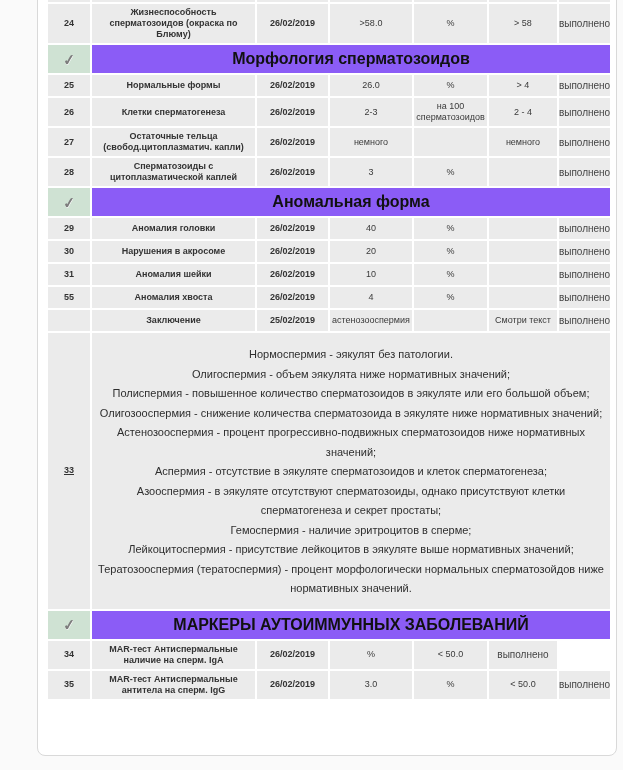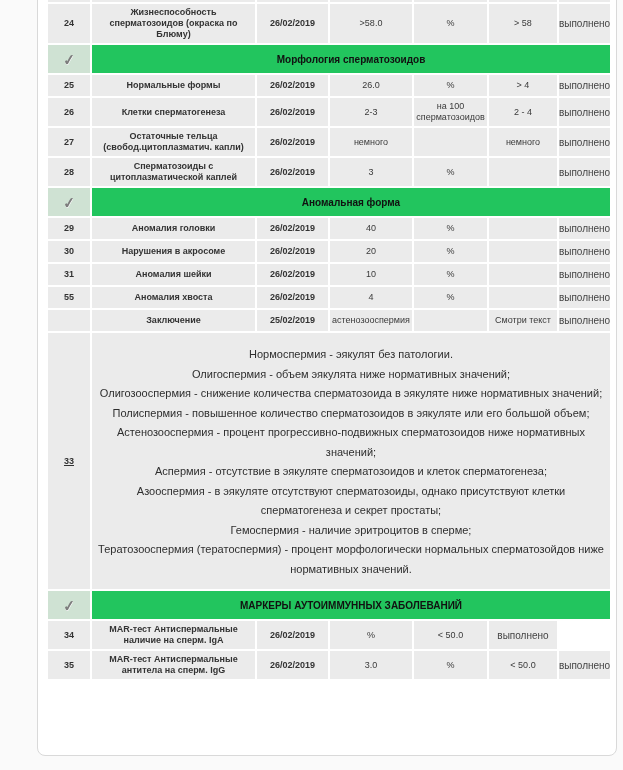--- a/index.html
+++ b/index.html
@@ -44,24 +44,24 @@
   .cell.bold { font-weight:bold; color:#333; }
   .cell.status { font-size:10px; color:#444; }
   .sliver .cell { min-height:3px; height:3px; padding:0; }
   
   .section-row .check-cell {
     background:#cfe2d3;
     min-height:28px;
   }
   .section-row .band {
     grid-column:2 / 8;
-    background:#22c55e;
+    background:#8b5cf6;
     min-height:28px;
     display:flex; align-items:center; justify-content:center;
-    font-size:10px; font-weight:bold; color:#111;
+    font-size:16px; font-weight:bold; color:#111;
   }
   .check-glyph {
     font-size:15px;
     color:#7d7d7d;
     text-shadow:0 1px 0 #ffffff;
     transform:rotate(-6deg);
     font-weight:bold;
   }
   
   .note-row .num-cell { min-height:100%;text-decoration:underline; }
@@ -193,26 +193,27 @@
     <div class="cell">астенозооспермия</div>
     <div class="cell"></div>
     <div class="cell">Смотри текст</div>
     <div class="cell status">выполнено</div>
   </div>
       <div class="row note-row">
     <div class="cell bold num-cell">33</div>
     <div class="note-cell">
           <div class="note-line">Нормоспермия - эякулят без патологии.</div>
           <div class="note-line">Олигоспермия - объем эякулята ниже нормативных значений;</div>
+          <div class="note-line">Полиспермия - повышенное количество сперматозоидов в эякуляте или его большой объем;</div>
           <div class="note-line">Олигозооспермия - снижение количества сперматозоида в эякуляте ниже нормативных значений;</div>
-          <div class="note-line">Полиспермия - повышенное количество сперматозоидов в эякуляте или его большой объем;</div>
           <div class="note-line">Астенозооспермия - процент прогрессивно-подвижных сперматозоидов ниже нормативных значений;</div>
           <div class="note-line">Аспермия - отсутствие в эякуляте сперматозоидов и клеток сперматогенеза;</div>
           <div class="note-line">Азооспермия - в эякуляте отсутствуют сперматозоиды, однако присутствуют клетки сперматогенеза и секрет простаты;</div>
           <div class="note-line">Гемоспермия - наличие эритроцитов в сперме;</div>
+          <div class="note-line">Лейкоцитоспермия - присутствие лейкоцитов в эякуляте выше нормативных значений;</div>
           <div class="note-line">Тератозооспермия (тератоспермия) - процент морфологически нормальных сперматозойдов ниже нормативных значений.</div>
         </div>
   </div>
       <div class="row section-row">
     <div class="cell check-cell">
       <span class="check-glyph">✓</span>
     </div>
     <div class="band">МАРКЕРЫ АУТОИММУННЫХ ЗАБОЛЕВАНИЙ</div>
   </div>
       <div class="row">

